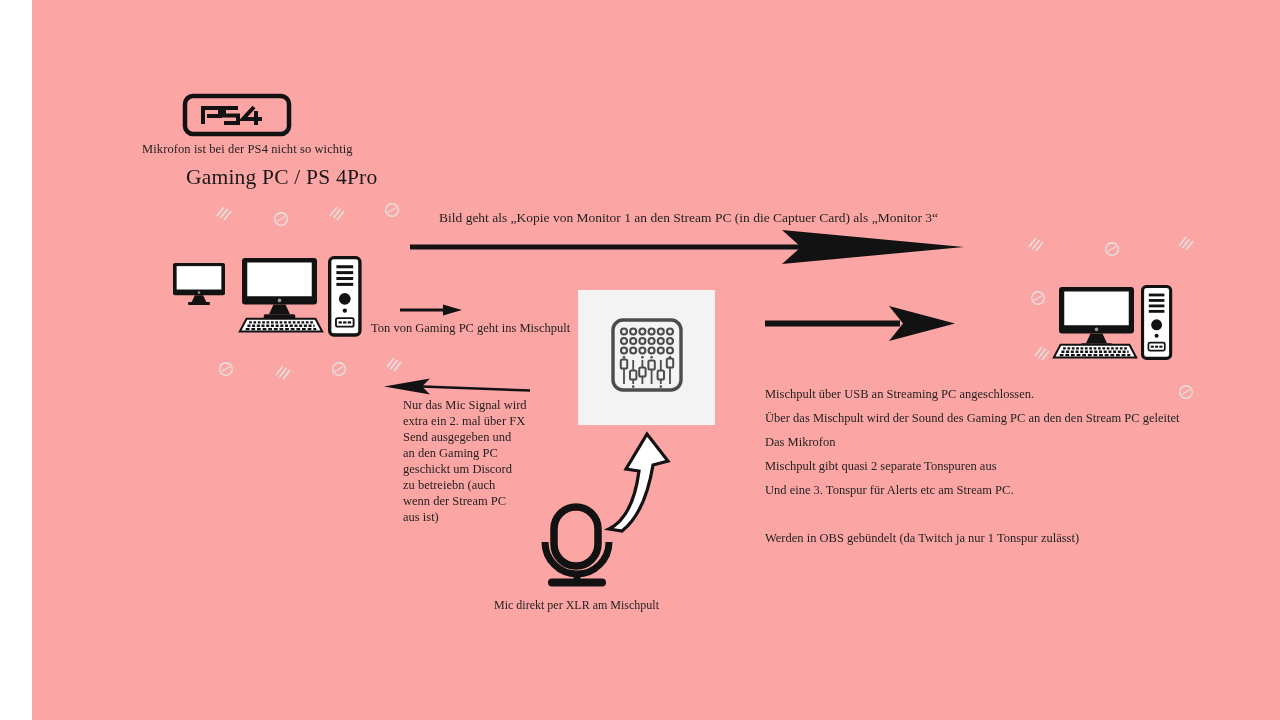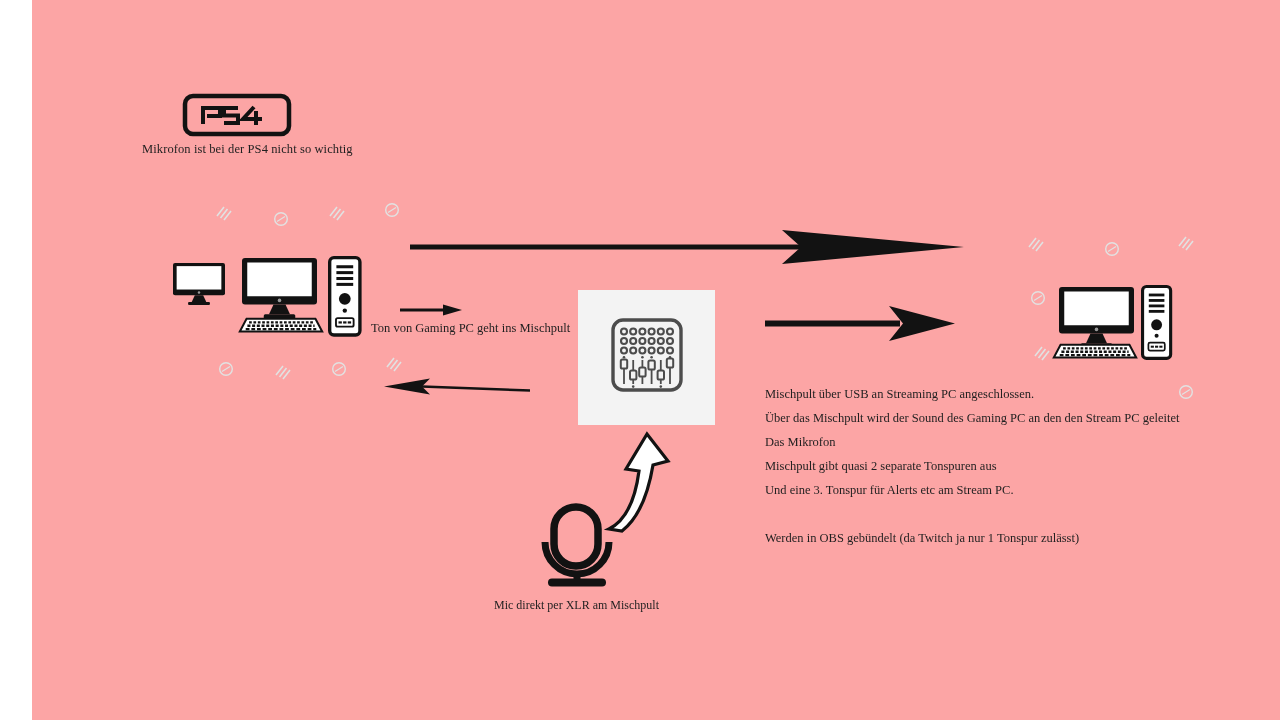--- a/index.html
+++ b/index.html
@@ -110,21 +110,23 @@
   <svg class="abs ink" style="left:150px;top:93px" width="112" height="46" role="img" aria-label="PS4">
     <rect x="3" y="3" width="104" height="38" rx="8" fill="none" stroke="currentColor" stroke-width="4.5"></rect>
     <path d="M21 31 L21 15 L38 15 L38 23 L25 23" fill="none" stroke="currentColor" stroke-width="4"></path>
     <path d="M56 15 L42 15 L42 22.5 L56 22.5 L56 30 L42 30" fill="none" stroke="currentColor" stroke-width="4"></path>
     <path d="M72 14 L61 26 L80 26" fill="none" stroke="currentColor" stroke-width="4"></path>
     <path d="M74 18 L74 32" fill="none" stroke="currentColor" stroke-width="4"></path>
   </svg>
 
   <div class="txt caption" style="left:110px;top:142px">Mikrofon ist bei der PS4 nicht so wichtig</div>
 
-
+  <div class="txt title" style="left:154px;top:165px">Gaming PC / PS 4Pro</div>
+
+  <div class="txt arrow-label" style="left:407px;top:210px">Bild geht als „Kopie von Monitor 1 an den Stream PC (in die Captuer Card) als „Monitor 3“</div>
 
   <svg class="abs ink" style="left:378px;top:228px" width="558" height="40">
     <line x1="0" y1="19" x2="392" y2="19" stroke="currentColor" stroke-width="5"></line>
     <polygon points="372,2 554,19 372,36 391,19" fill="currentColor"></polygon>
   </svg>
 
   <svg class="abs ink" style="left:138px;top:253px" width="205" height="95">
     <use href="#monitor" transform="translate(3,10) scale(0.52)"></use>
     <use href="#monitor" transform="translate(72,5) scale(0.75)"></use>
     <use href="#keyboard" transform="translate(69,65) scale(0.84)"></use>
@@ -196,20 +198,28 @@
     <use href="#monitor" transform="translate(7,4) scale(0.75)"></use>
     <use href="#keyboard" transform="translate(1,61) scale(0.84)"></use>
     <use href="#tower" transform="translate(89,2) scale(0.78)"></use>
   </svg>
 
   <svg class="abs ink" style="left:350px;top:376px" width="152" height="20">
     <polygon points="2,10.5 48,2.5 40,10.5 48,18.5" fill="currentColor"></polygon>
     <path d="M40 10.5 L148 14.5" stroke="currentColor" stroke-width="2.4" fill="none"></path>
   </svg>
 
+  <div class="txt note" style="left:371px;top:397px;width:152px">Nur das Mic Signal wird
+extra ein 2. mal über FX
+Send ausgegeben und
+an den Gaming PC
+geschickt um Discord
+zu betreiebn (auch
+wenn der Stream PC
+aus ist)</div>
 
   <div class="txt note-right" style="left:733px;top:382px;width:510px">Mischpult über USB an Streaming PC angeschlossen.
 Über das Mischpult wird der Sound des Gaming PC an den den Stream PC geleitet
 Das Mikrofon
 Mischpult gibt quasi 2 separate Tonspuren aus
 Und eine 3. Tonspur für Alerts etc am Stream PC.
 
 Werden in OBS gebündelt (da Twitch ja nur 1 Tonspur zulässt)</div>
 
   <svg class="abs ink" style="left:505px;top:500px" width="80" height="90">

